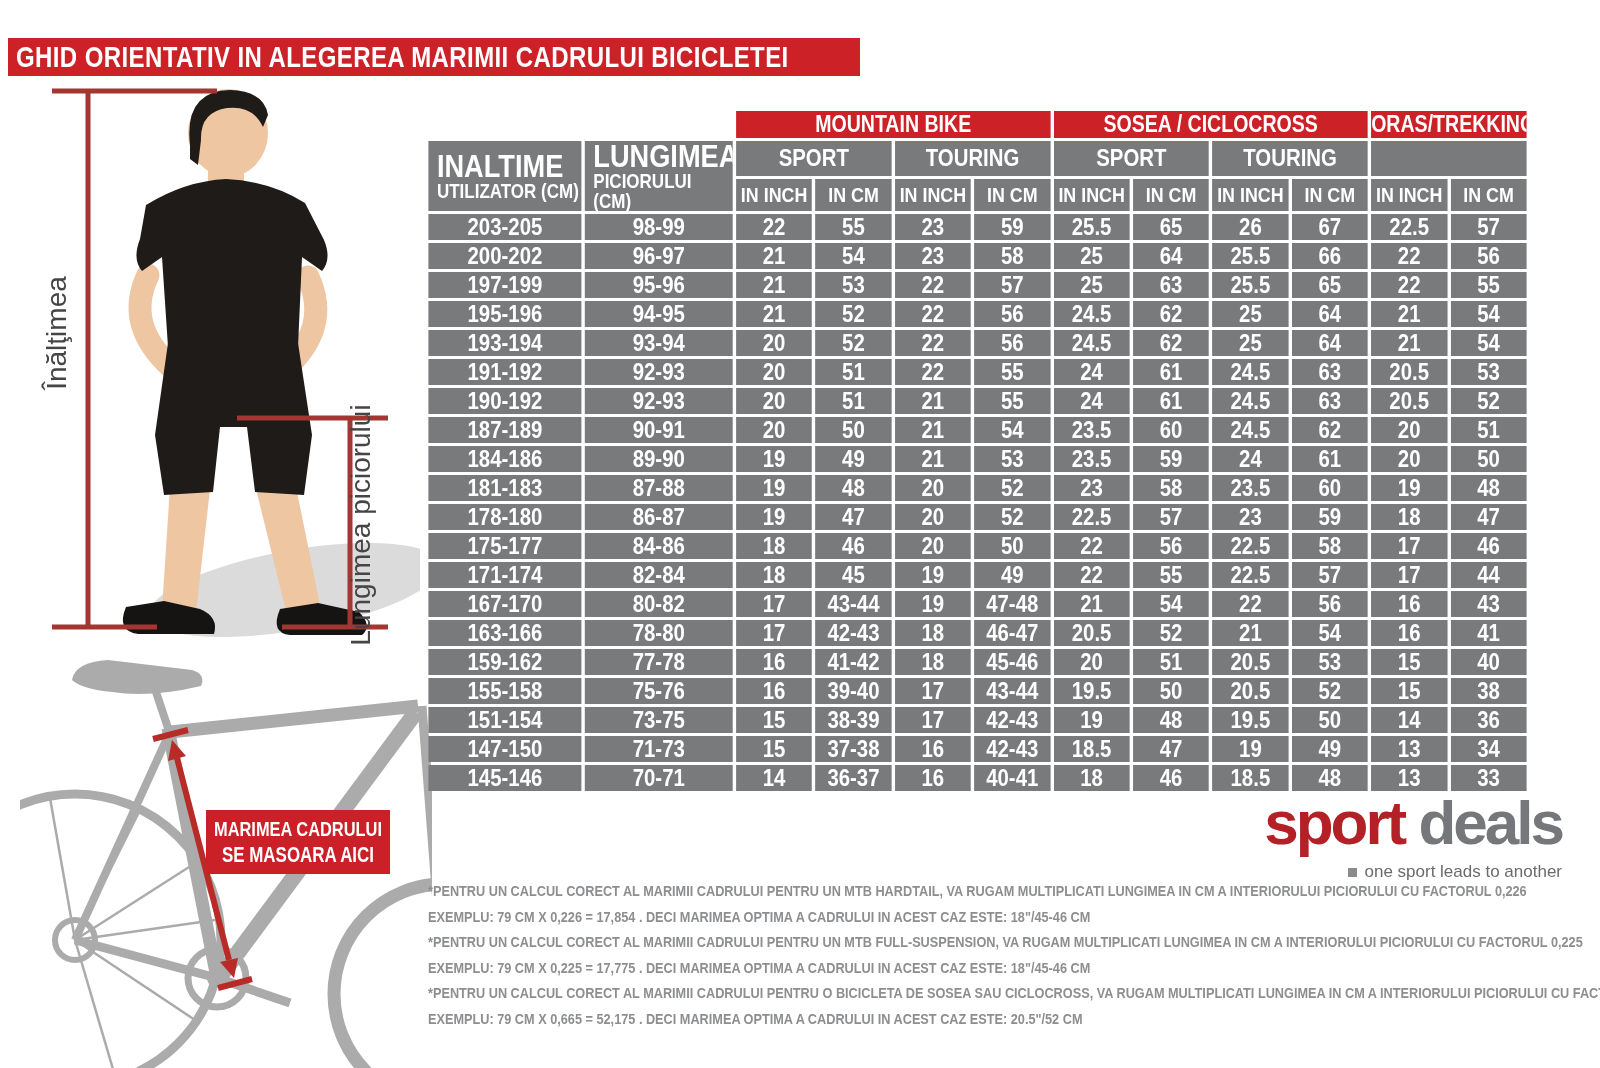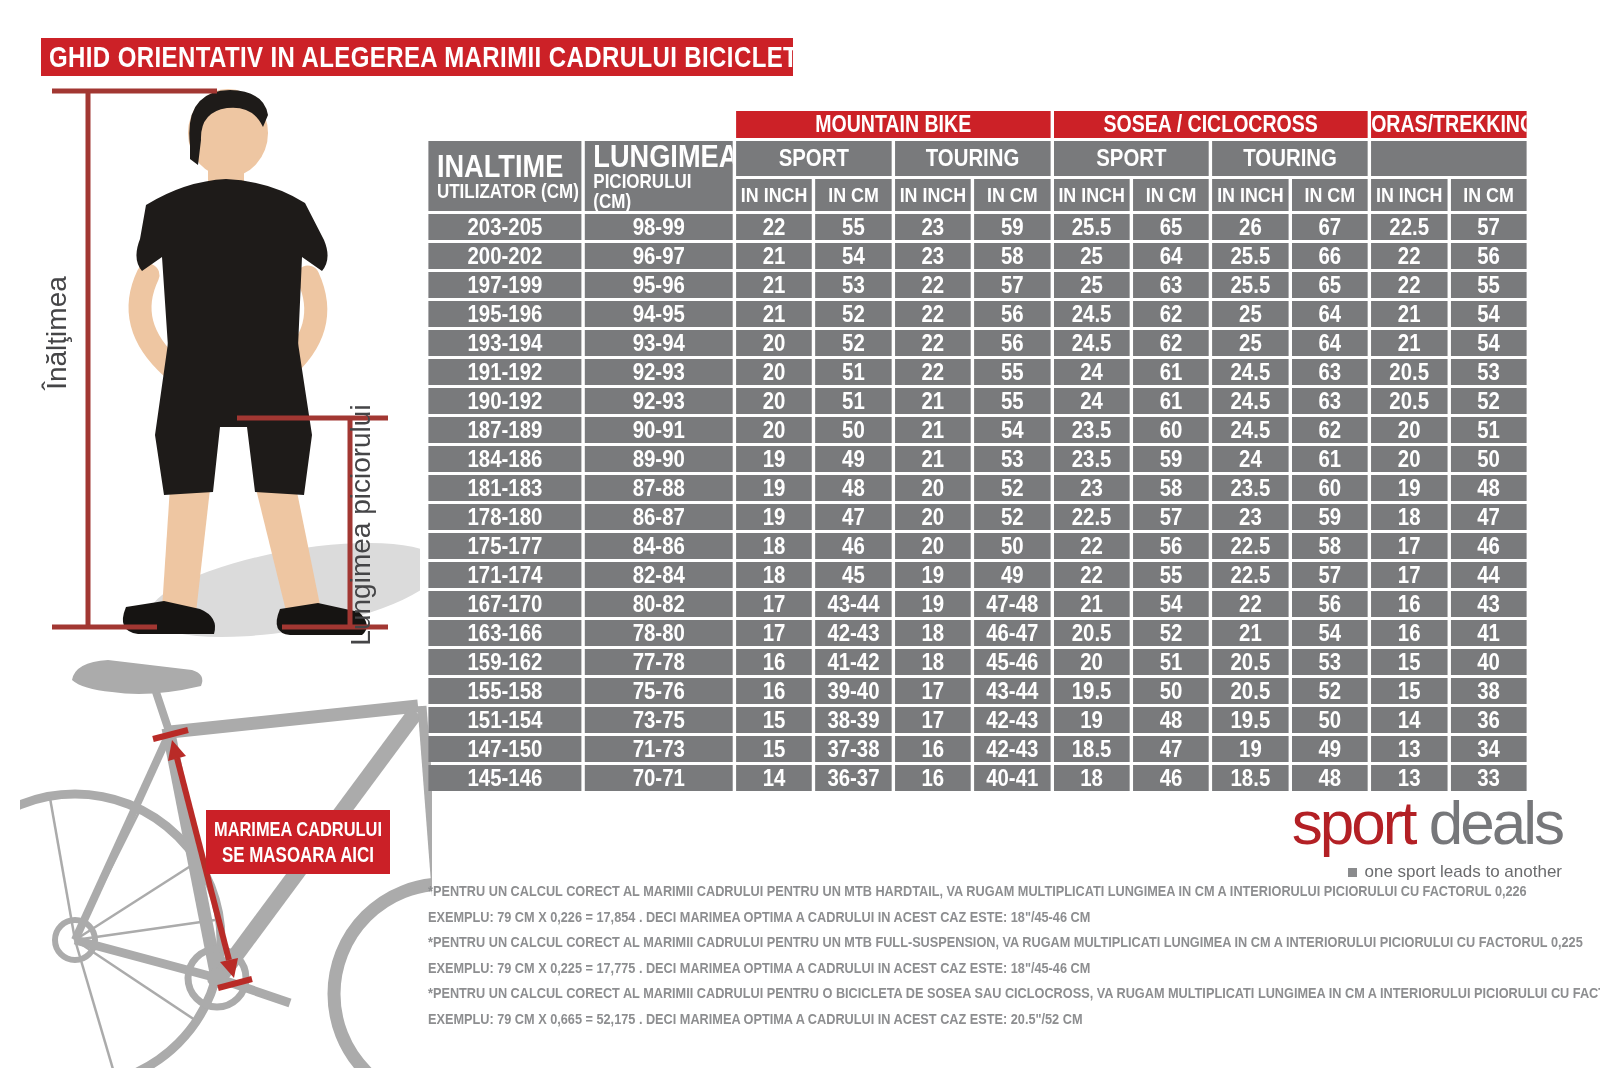--- a/index.html
+++ b/index.html
@@ -2,21 +2,21 @@
 <html><head>
 <meta charset="utf-8">
 <style>
   html,body{margin:0;padding:0;}
   body{
     width:1600px;height:1068px;position:relative;background:#ffffff;
     font-family:"Liberation Sans", sans-serif;overflow:hidden;
   }
   
   .banner{
-    position:absolute;left:41px;top:38px;width:752px;height:38px;
+    position:absolute;left:8px;top:38px;width:852px;height:38px;
     background:#cc2127;color:#fff;display:flex;align-items:center;
   }
   .banner span{
     font-size:30px;font-weight:bold;white-space:nowrap;
     transform:scaleX(0.80);transform-origin:left center;padding-left:10px;
     letter-spacing:0.5px;
   }
   
   .tablewrap{position:absolute;left:425px;top:108px;transform:scaleX(0.85);transform-origin:top left;}
   table{border-collapse:separate;border-spacing:4px 3.5px;table-layout:fixed;width:1300px;}
@@ -30,21 +30,21 @@
   .namecell .small{font-size:20px;line-height:20px;}
   tbody td{height:26px;font-size:24px;line-height:26px;}
   
   .footnotes{
     position:absolute;left:428px;top:878px;width:1400px;
     color:#8d8e90;font-weight:bold;font-size:15.5px;line-height:25.5px;
     transform:scaleX(0.82);transform-origin:top left;white-space:nowrap;
   }
   
   .logo{position:absolute;left:1180px;top:796px;width:382px;display:flex;flex-direction:column;align-items:flex-end;}
-  .logo .brand{font-size:62px;font-weight:normal;letter-spacing:-3px;line-height:54px;white-space:nowrap;}
+  .logo .brand{font-size:62px;font-weight:bold;letter-spacing:-3px;line-height:54px;white-space:nowrap;}
   .logo .brand .p1{color:#b32025;}
   .logo .brand .p2{color:#76777a;}
   .logo .tagline{display:flex;align-items:center;gap:7px;font-size:17px;color:#6a6b6d;margin-top:12px;}
   .logo .tagline .sq{width:9px;height:9px;background:#8a8b8d;display:inline-block;}
   svg{position:absolute;}
   svg text{font-family:"Liberation Sans", sans-serif;}
 </style>
 </head>
 <body>
 

